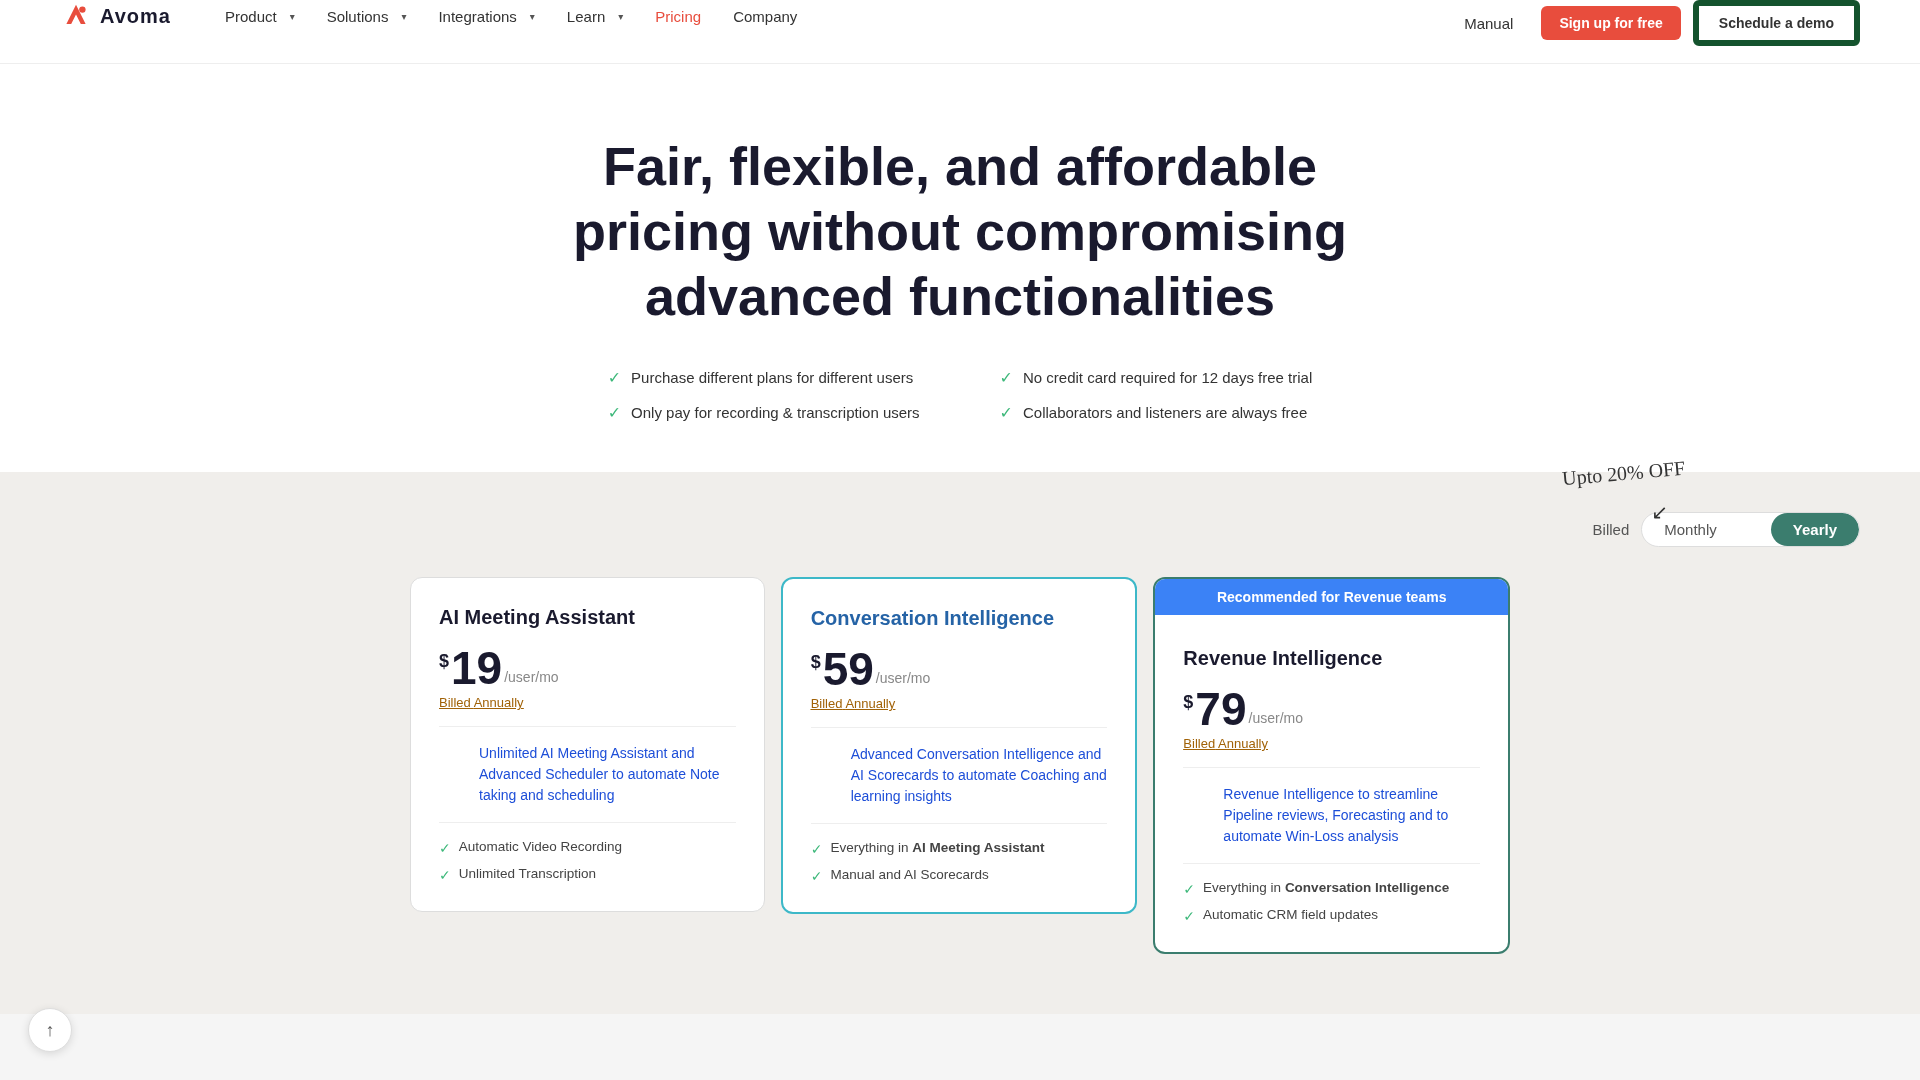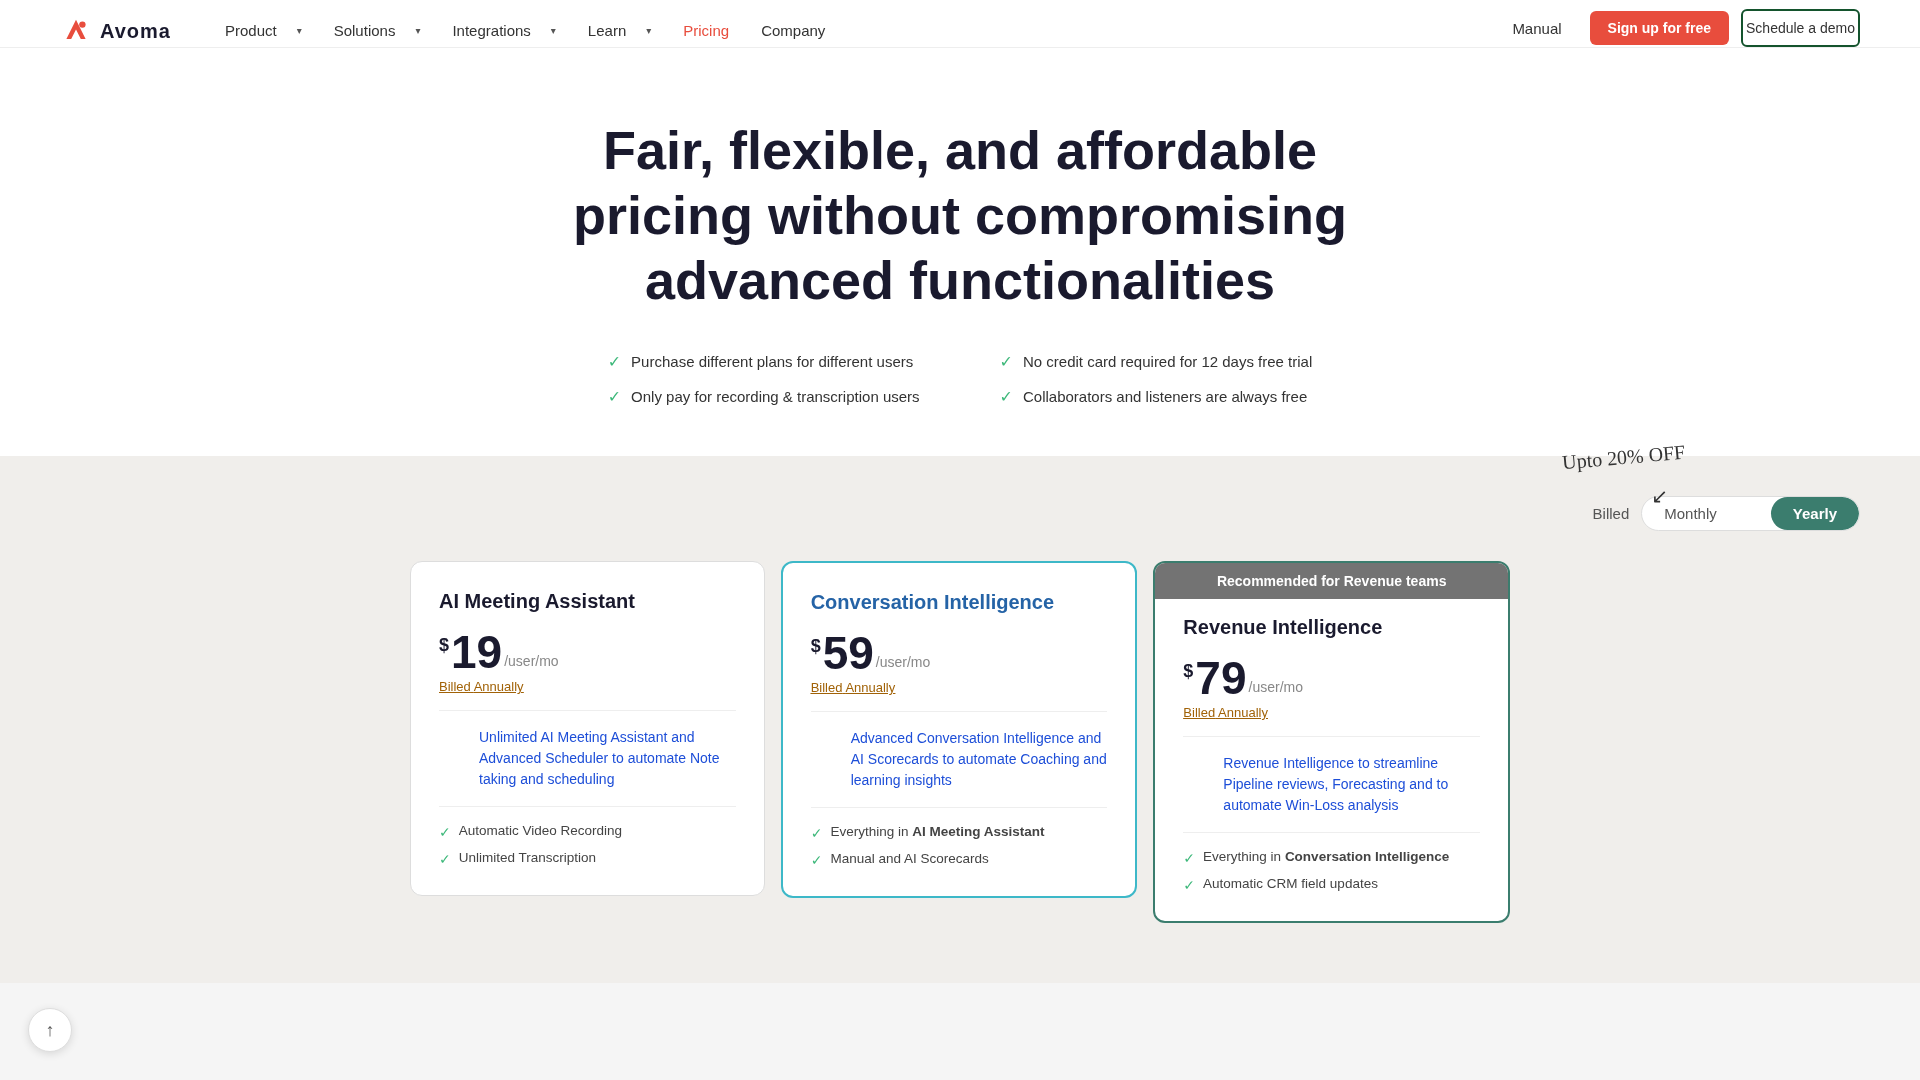--- a/index.html
+++ b/index.html
@@ -2,23 +2,23 @@
 <html><head>
   <meta charset="utf-8">
   <style>
     * { box-sizing: border-box; margin: 0; padding: 0; }
     body { font-family: -apple-system, BlinkMacSystemFont, 'Segoe UI', sans-serif; background: #f5f5f5; color: #1a1a2e; }
 
     
     nav {
       background: #fff;
       display: flex;
-      align-items: flex-end;
+      align-items: flex-start;
       padding: 0 60px;
-      height: 48px;
+      height: 64px;
       border-bottom: 1px solid #eee;
       position: sticky;
       top: 0;
       z-index: 100;
     }
     .nav-logo {
       display: flex;
       align-items: center;
       gap: 8px;
       margin-right: 40px;
@@ -41,21 +41,21 @@
       flex: 1;
     }
     .nav-link {
       padding: 8px 14px;
       color: #333;
       font-size: 15px;
       cursor: pointer;
       border-radius: 4px;
       display: flex;
       align-items: center;
-      gap: 20px;
+      gap: 13px;
     }
     .nav-link.active { color: #e84d3d; font-weight: 400; }
     .nav-chevron { font-size: 10px; color: #555; }
     .nav-actions {
       display: flex;
       align-items: center;
       gap: 12px;
     }
     .btn-login {
       padding: 8px 16px;
@@ -69,27 +69,27 @@
       padding: 9px 18px;
       background: #e84d3d;
       color: #fff;
       border: none;
       border-radius: 6px;
       font-size: 14px;
       font-weight: 600;
       cursor: pointer;
     }
     .btn-demo {
-      padding: 9px 3px;
-      background: #fff;
-      color: #333;
-      border: 2px solid #14532d;
+      padding: 9px 20px;
+      background: #fff;
+      color: #333;
+      border: 6px solid #14532d;
       border-radius: 6px;
       font-size: 14px;
-      font-weight: 400;
+      font-weight: 700;
       cursor: pointer;
     }
 
     
     .hero {
       background: #fff;
       text-align: center;
       padding: 70px 20px 50px;
     }
     .hero h1 {
@@ -202,28 +202,28 @@
       position: relative;
     }
     .plan-card.middle {
       border: 2px solid #3db8c8;
       margin: 0 16px;
     }
     .plan-card.right {
       border: 2px solid #3b7d6e;
     }
     .recommended-badge {
-      background: #737373;
+      background: #3b82f6;
       color: #fff;
       text-align: center;
       padding: 10px;
       border-radius: 10px 10px 0 0;
       font-size: 14px;
       font-weight: 600;
-      margin: -28px -28px 17px -28px;
+      margin: -28px -28px 32px -28px;
     }
     .plan-name {
       font-size: 20px;
       font-weight: 700;
       color: #1a1a2e;
       margin-bottom: 16px;
     }
     .plan-card.middle .plan-name { color: #2563a6; }
     .plan-price {
       display: flex;

